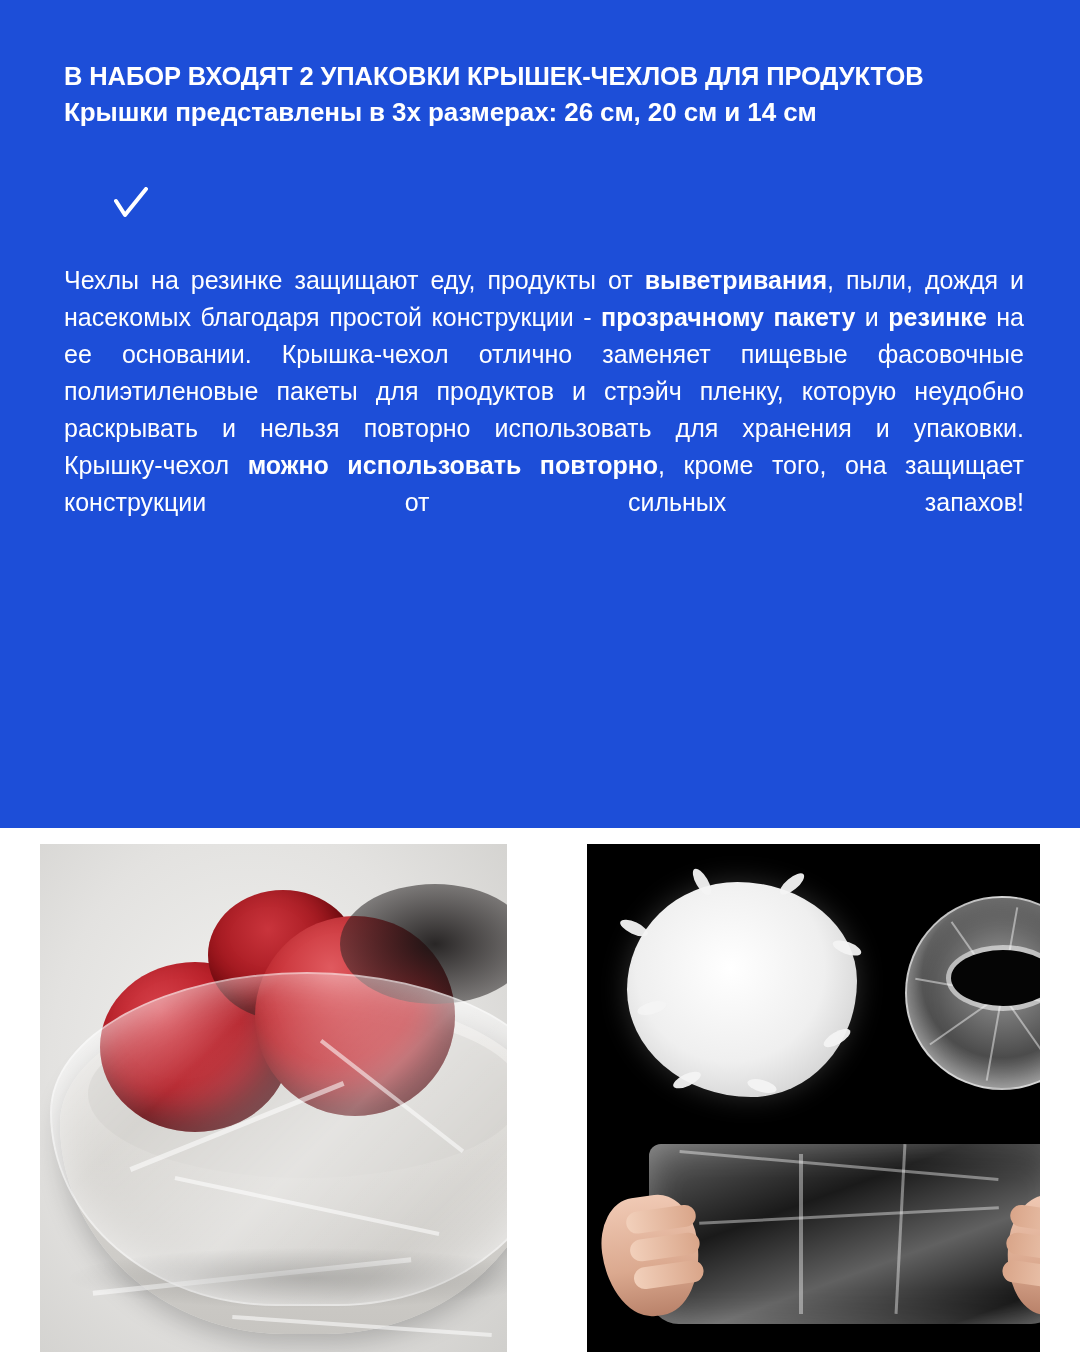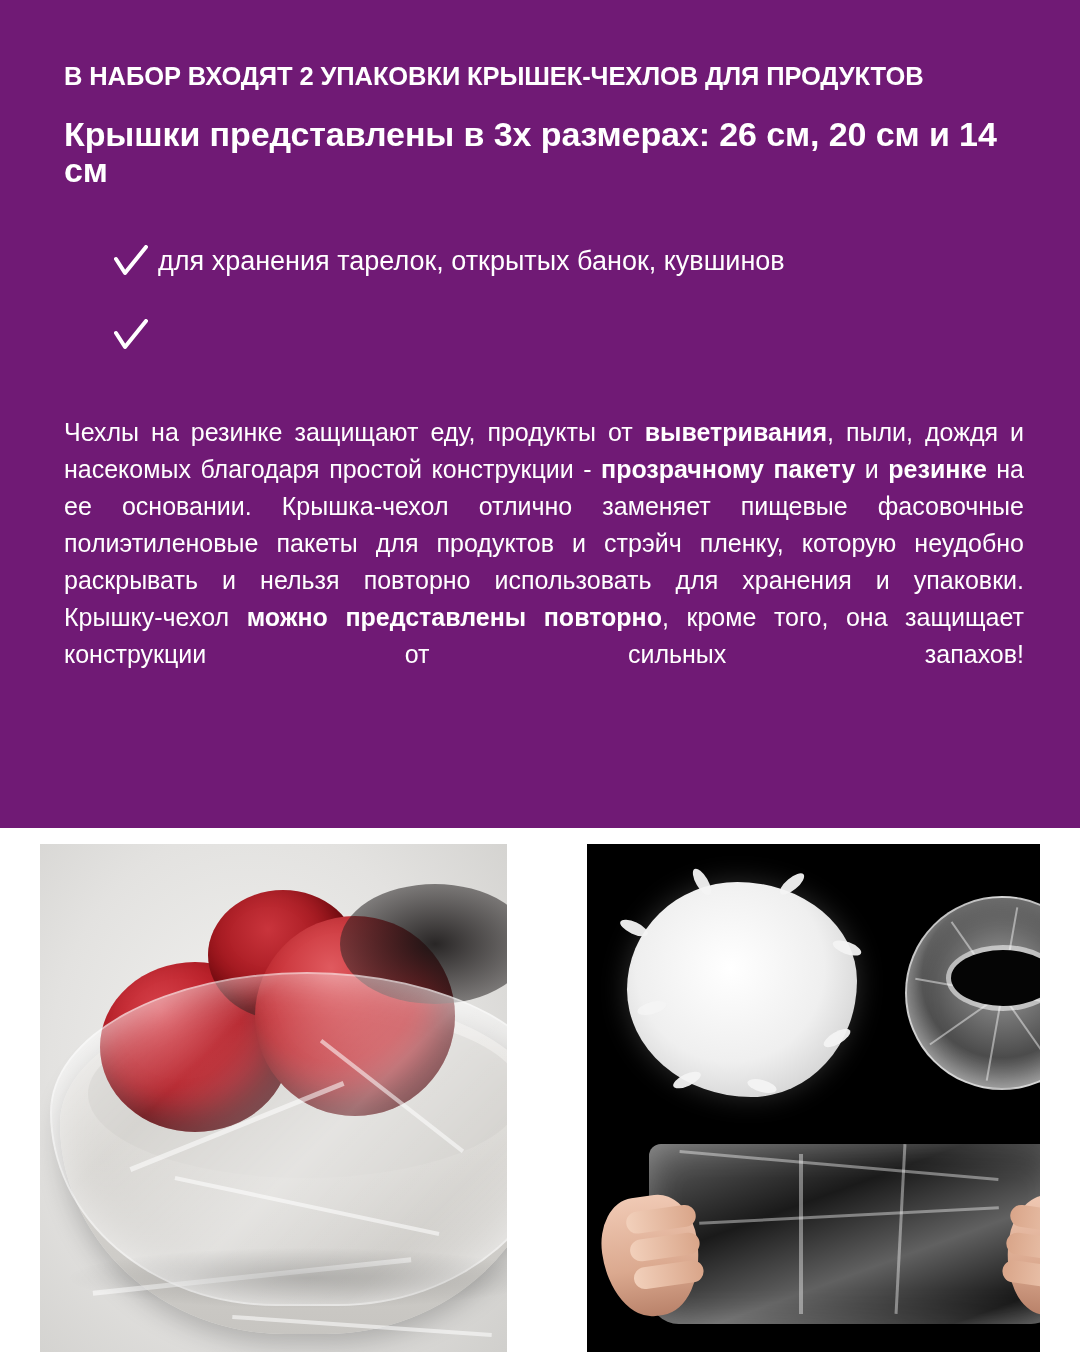--- a/index.html
+++ b/index.html
@@ -19,37 +19,37 @@
     height: 1352px;
   }
 
   
   .promo {
     position: absolute;
     left: 0;
     top: 0;
     width: 1080px;
     height: 828px;
-    background: #701a75;
+    background: #1d4ed8;
     box-sizing: border-box;
     padding: 58px 60px 0 60px;
   }
 
   .headline {
     color: #ffffff;
     font-weight: bold;
     font-size: 25.5px;
     line-height: 36px;
     letter-spacing: -0.1px;
     margin: 0 0 0 4px;
   }
   .headline .line2 {
     display: block;
-    font-size: 34px;
-    margin-top: 22px;
+    font-size: 26px;
+    margin-top: 0;
   }
 
   
   .checklist {
     margin: 56px 0 0 54px;
     list-style: none;
     padding: 0;
   }
   .checklist li {
     display: flex;
@@ -66,21 +66,21 @@
     margin-right: 10px;
     position: relative;
     top: 1px;
   }
   .check-icon svg {
     display: block;
   }
 
   
   .body-copy {
-    margin: 62px 0 0 4px;
+    margin: 42px 0 0 4px;
     color: #ffffff;
     font-size: 25px;
     line-height: 37px;
     text-align: justify;
     text-align-last: justify;
     width: 960px;
   }
   .body-copy p {
     margin: 0;
     text-align: justify;
@@ -293,34 +293,26 @@
       <span class="line2">Крышки представлены в 3х размерах: 26 см, 20 см и 14 см</span>
     </h1>
 
     <ul class="checklist">
       <li>
         <span class="check-icon">
           <svg width="34" height="34" viewBox="0 0 34 34" aria-hidden="true">
             <path d="M2 14 L11 28 L32 2" fill="none" stroke="#ffffff" stroke-width="4" stroke-linecap="round" stroke-linejoin="round"></path>
           </svg>
         </span>
-        <span>для хранения тарелок, открытых банок, кувшинов</span>
-      </li>
-      <li>
-        <span class="check-icon">
-          <svg width="34" height="34" viewBox="0 0 34 34" aria-hidden="true">
-            <path d="M2 14 L11 28 L32 2" fill="none" stroke="#ffffff" stroke-width="4" stroke-linecap="round" stroke-linejoin="round"></path>
-          </svg>
-        </span>
       </li>
     </ul>
 
     <div class="body-copy">
       <p><span>Чехлы на резинке защищают еду, продукты от </span><b>выветривания</b><span>, пыли, дождя и насекомых благодаря простой конструкции - </span><b>прозрачному пакету</b><span> и </span><b>резинке</b><span> на ее основании. Крышка-чехол отлично заменяет пищевые фасовочные полиэтиленовые пакеты для продуктов и стрэйч пленку, которую неудобно раскрывать и нельзя повторно использовать для хранения и упаковки.</span></p>
-      <p class="last-natural"><span>Крышку-чехол </span><b>можно представлены повторно</b><span>, кроме того, она защищает конструкции от сильных запахов!</span></p>
+      <p class="last-natural"><span>Крышку-чехол </span><b>можно использовать повторно</b><span>, кроме того, она защищает конструкции от сильных запахов!</span></p>
     </div>
   </section>
 
   <section class="photos">
 
     <figure class="photo-left">
       <div class="bowl">
         <div class="bowl-inner"></div>
       </div>
       <div class="apple a1"></div>

